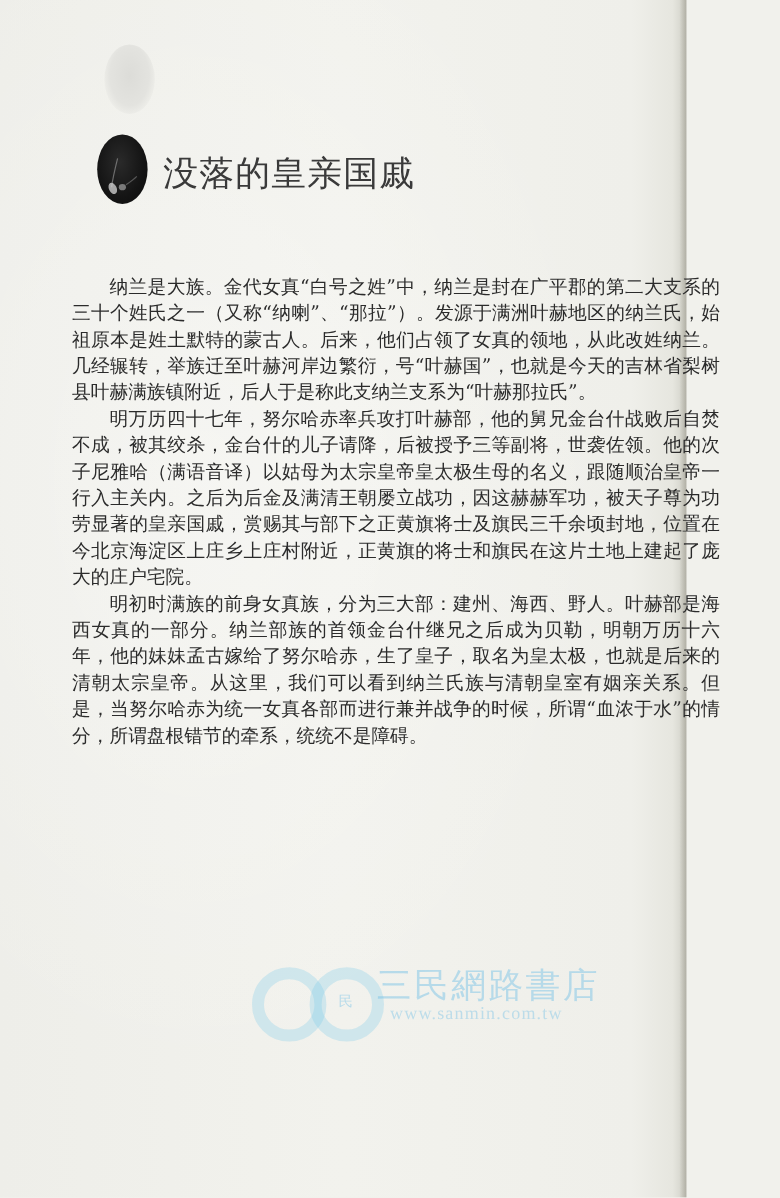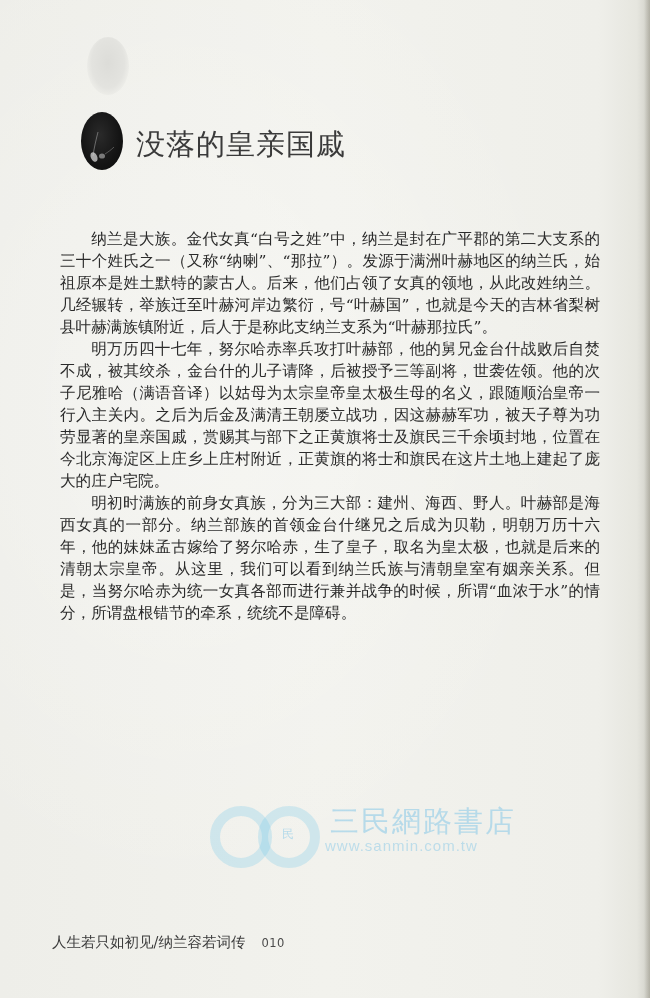--- a/index.html
+++ b/index.html
@@ -11,21 +11,21 @@
     height: 998px;
     overflow: hidden;
     background: #f1f1ec;
     position: relative;
     font-family: "DejaVu Serif", "Liberation Serif", serif;
     color: #2b2b2b;
   }
   .page {
     position: absolute;
     left: 0; top: 0;
-    width: 650px;
+    width: 572px;
     height: 998px;
     background:
       radial-gradient(ellipse at 30% 40%, rgba(255,255,255,0.35), rgba(255,255,255,0) 60%),
       linear-gradient(90deg, #eeeee9 0%, #f2f2ed 50%, #efefea 92%, #e6e6df 98%, #cfcfc6 100%);
   }
   .spine-shadow {
     position: absolute;
     right: 0; top: 0;
     width: 6px;
     height: 998px;
@@ -91,33 +91,33 @@
     width: 62px;
     height: 62px;
     border-radius: 50%;
     border: 10px solid rgba(120,200,235,0.28);
     box-sizing: border-box;
   }
   .wm-circle.c1 { left: 20px; top: 6px; }
   .wm-circle.c2 { left: 68px; top: 6px; }
   .wm-text {
     position: absolute;
-    left: 140px;
+    left: 124px;
     top: 2px;
     font-family: "DejaVu Serif", "Liberation Serif", serif;
     font-size: 29px;
     letter-spacing: 2px;
     color: rgba(110,190,230,0.45);
     white-space: nowrap;
   }
   .wm-url {
     position: absolute;
     left: 135px;
     top: 37px;
-    font-family: Liberation Sans, sans-serif;
+    font-family: Liberation Serif, serif;
     font-size: 15px;
     letter-spacing: 1px;
     color: rgba(110,190,230,0.4);
     white-space: nowrap;
   }
   .wm-mark {
     position: absolute;
     left: 92px;
     top: 26px;
     font-size: 12px;
@@ -165,16 +165,13 @@
   </div>
 
   <div class="watermark">
     <div class="wm-circle c1"></div>
     <div class="wm-circle c2"></div>
     <span class="wm-mark">民</span>
     <span class="wm-text">三民網路書店</span>
     <span class="wm-url">www.sanmin.com.tw</span>
   </div>
 
-  <div class="footer">
-    <span>人生若只如初见/纳兰容若词传</span><span class="page-num">010</span>
-  </div>
 </div>
 
 </body></html>

